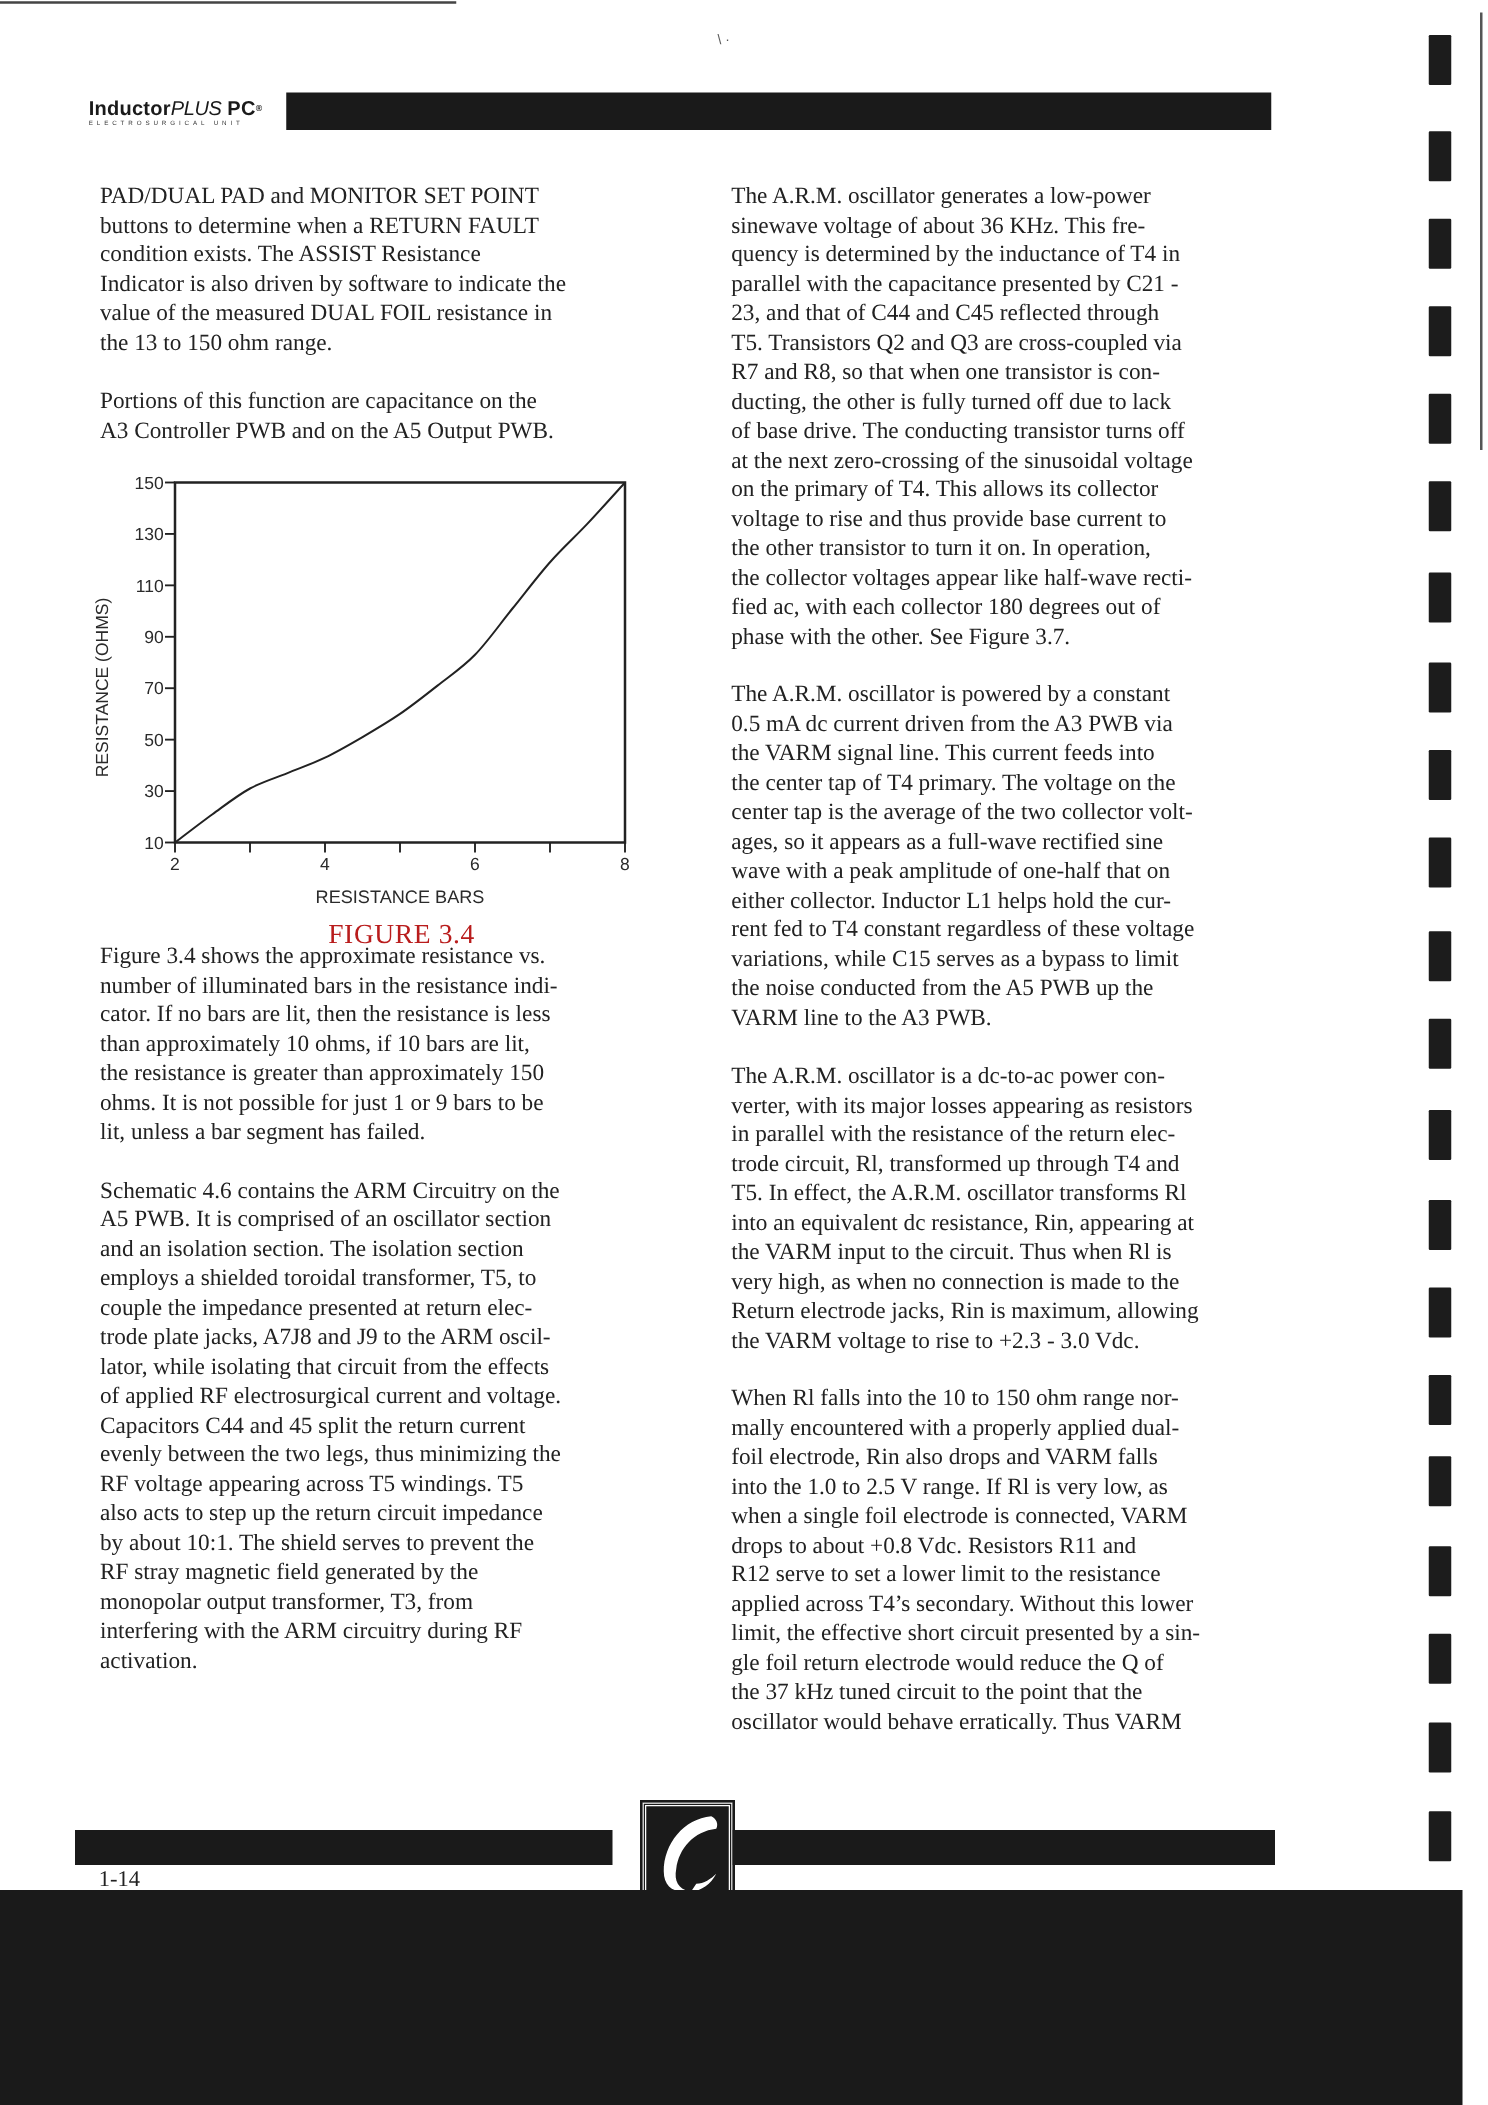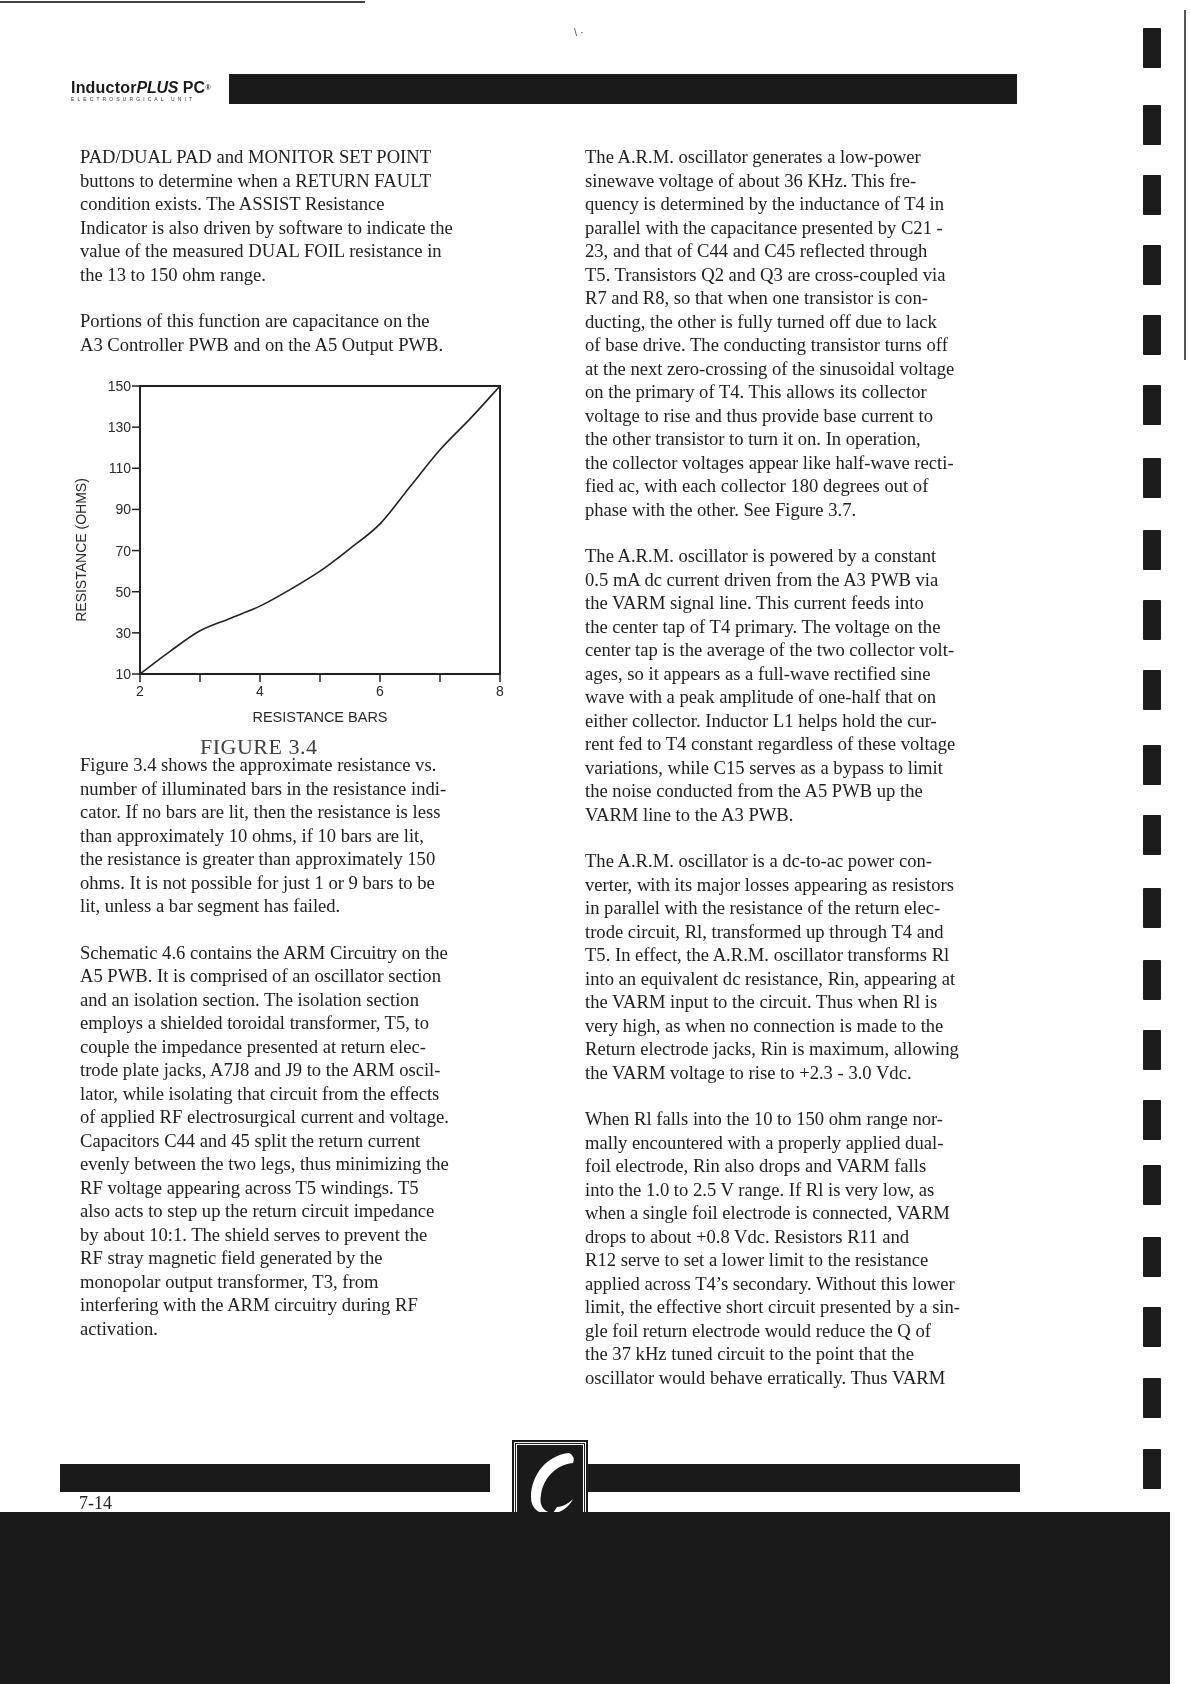--- a/index.html
+++ b/index.html
@@ -6,34 +6,34 @@
   body {
     width: 1190px; height: 1684px; position: relative; overflow: hidden;
     background: #ffffff; color: #1e1e1e;
     font-family: "Liberation Serif", "DejaVu Serif", serif;
   }
   .top-rule { position: absolute; left: 0; top: 1px; width: 365px; height: 2px; background: #444; }
   .top-speck { position: absolute; left: 574px; top: 26px; font-size: 11px; color: #555; font-family: "Liberation Sans", sans-serif; }
 
   .brand { position: absolute; left: 71px; top: 79px; width: 160px; height: 26px; }
   .brand-name { font-family: "Liberation Sans", sans-serif; font-size: 16px; font-weight: bold; letter-spacing: 0.2px; color: #1a1a1a; white-space: nowrap; line-height: 17px; }
-  .brand-name .plus { font-weight: bold; font-style: italic; letter-spacing: -0.3px; }
+  .brand-name .plus { font-weight: normal; font-style: italic; letter-spacing: -0.3px; }
   .brand-name .tm { font-size: 7px; vertical-align: top; }
   .brand-sub { font-family: "Liberation Sans", sans-serif; font-size: 5px; letter-spacing: 3.1px; color: #333; line-height: 6px; white-space: nowrap; }
   .header-bar { position: absolute; left: 229px; top: 74px; width: 788px; height: 30px; background: #1a1a1a; }
 
   .col { position: absolute; font-size: 18.6px; line-height: 23.5px; color: #222; }
   .col p { margin: 0; white-space: pre-line; }
   .col-left { left: 80px; top: 145px; width: 430px; }
   .col-right { left: 585px; top: 145px; width: 440px; }
 
   .chart-wrap { position: absolute; left: 60px; top: 372px; width: 450px; height: 360px; }
   .chart-wrap svg { overflow: visible; }
   .chart-wrap text { font-family: "Liberation Sans", sans-serif; fill: #2a2a2a; }
-  .fig-caption { position: absolute; left: 200px; top: 734px; width: 180px; text-align: left; font-size: 22px; letter-spacing: 0.5px; color: #404040; }
+  .fig-caption { position: absolute; left: 200px; top: 734px; width: 180px; text-align: right; font-size: 22px; letter-spacing: 0.5px; color: #b91c1c; }
 
   .side-mark { position: absolute; left: 1143px; width: 18px; height: 40px; background: #1c1c1c; border-radius: 1px; }
   .right-rule { position: absolute; left: 1184px; top: 10px; width: 2px; height: 350px; background: #555; }
 
   .footer-bar { position: absolute; top: 1464px; height: 28px; background: #1a1a1a; }
   .footer-bar.left { left: 60px; width: 430px; }
   .footer-bar.right { left: 585px; width: 435px; }
   .footer-logo { position: absolute; left: 514px; top: 1442px; width: 66px; height: 76px; background: #1a1a1a; border: 3px double #fff; outline: 2px solid #1a1a1a; }
   .footer-logo svg { position: absolute; left: 0; top: 0; }
   .page-number { position: absolute; left: 79px; top: 1493px; font-size: 18px; color: #222; }
@@ -215,15 +215,15 @@
   </div>
 
 <div class="footer-bar left"></div>
 <div class="footer-bar right"></div>
 <div class="footer-logo">
   <svg width="66" height="76" viewBox="0 0 66 76">
     <path d="M52 8 C30 10 14 30 14 52 C14 64 22 70 34 68 C26 66 22 60 24 50 C26 34 38 20 56 18 C58 14 56 10 52 8 Z" fill="#ffffff"></path>
     <path d="M40 62 C46 62 52 58 56 54 C52 62 44 68 36 68 Z" fill="#ffffff"></path>
   </svg>
 </div>
-<div class="page-number">7-14</div>
+<div class="page-number">1-14</div>
 
 <div class="bottom-black"></div>
 
 </body></html>

